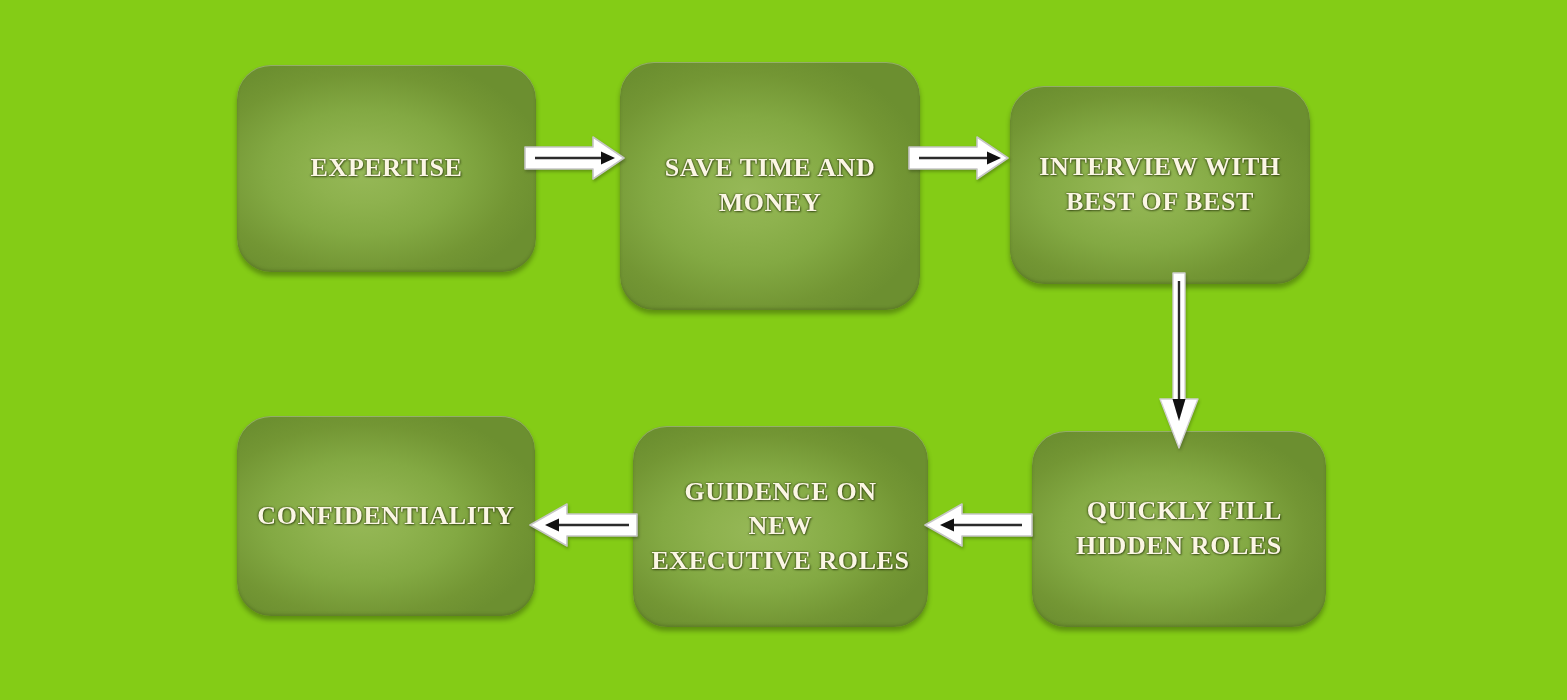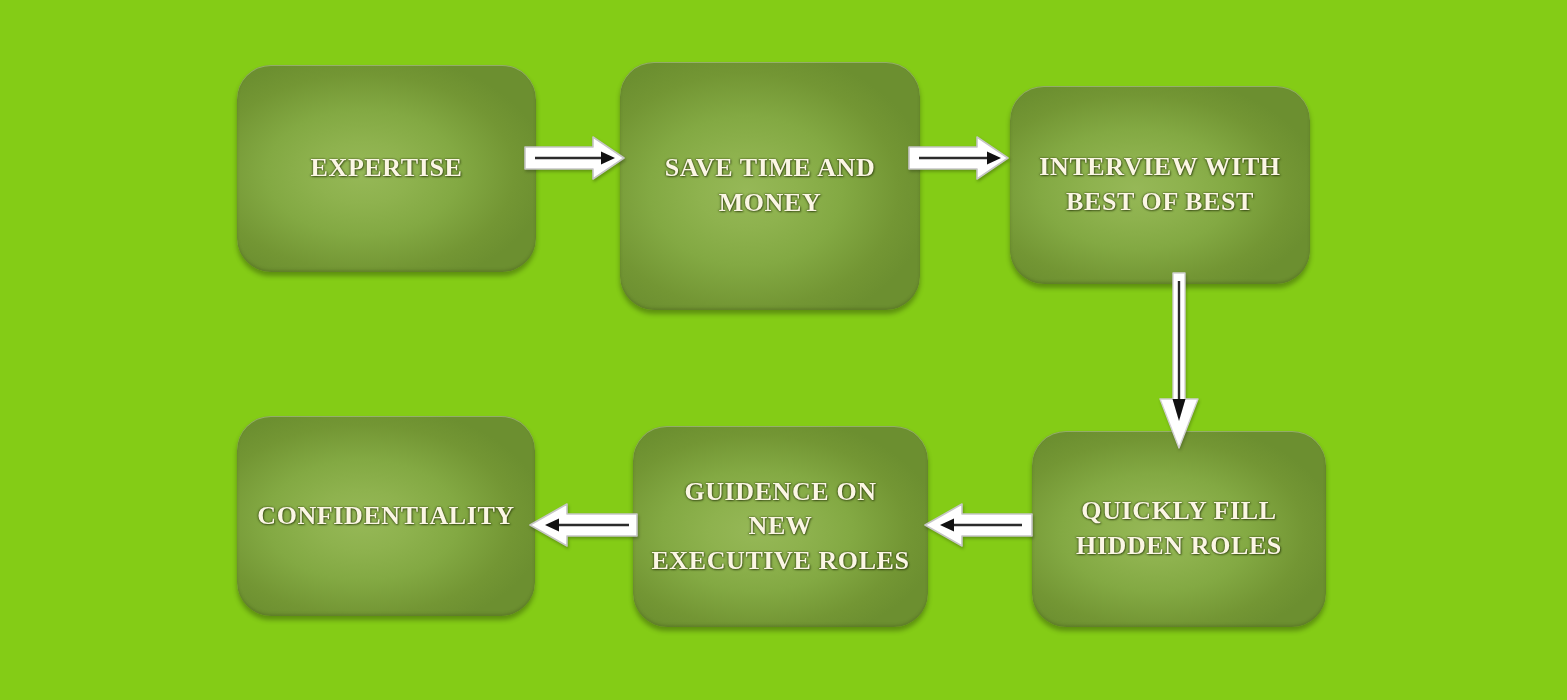--- a/index.html
+++ b/index.html
@@ -77,21 +77,21 @@
     <span class="node-label">SAVE TIME AND
 MONEY</span>
   </div>
 
   <div class="node" style="left:1010px; top:74px; width:300px; height:198px;margin-top:12px;">
     <span class="node-label">INTERVIEW WITH
 BEST OF BEST</span>
   </div>
 
   <div class="node" style="left:1032px; top:431px; width:294px; height:196px;">
-    <span class="node-label" style="text-align:center;">QUICKLY FILL
+    <span class="node-label" style="text-align:right;">QUICKLY FILL
 HIDDEN ROLES</span>
   </div>
 
   <div class="node" style="left:633px; top:426px; width:295px; height:201px;align-items:center;">
     <span class="node-label">GUIDENCE ON NEW
 EXECUTIVE ROLES</span>
   </div>
 
   <div class="node" style="left:237px; top:416px; width:298px; height:200px;">
     <span class="node-label">CONFIDENTIALITY</span>

